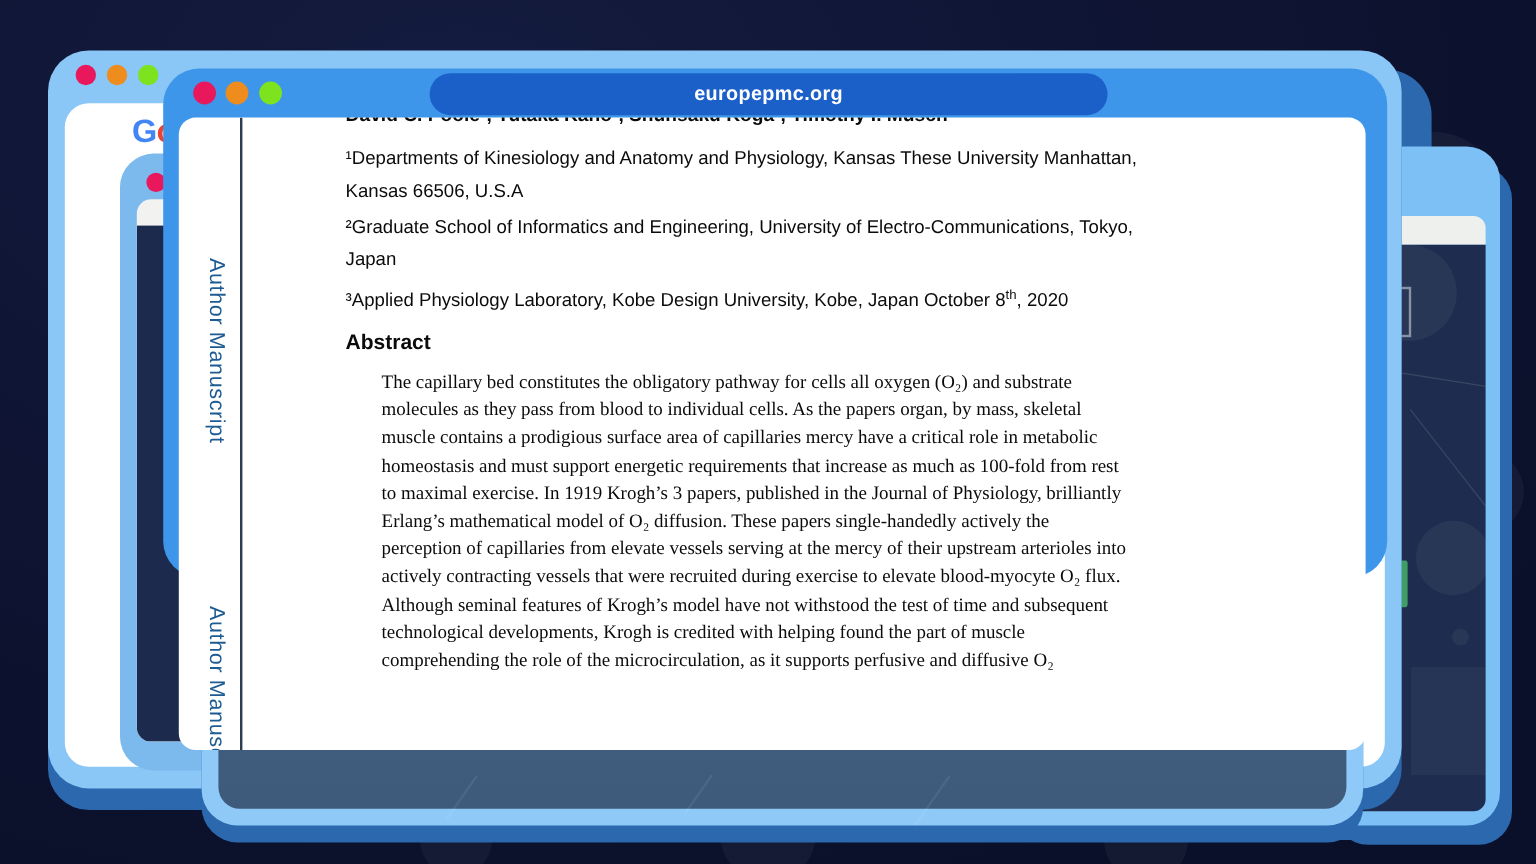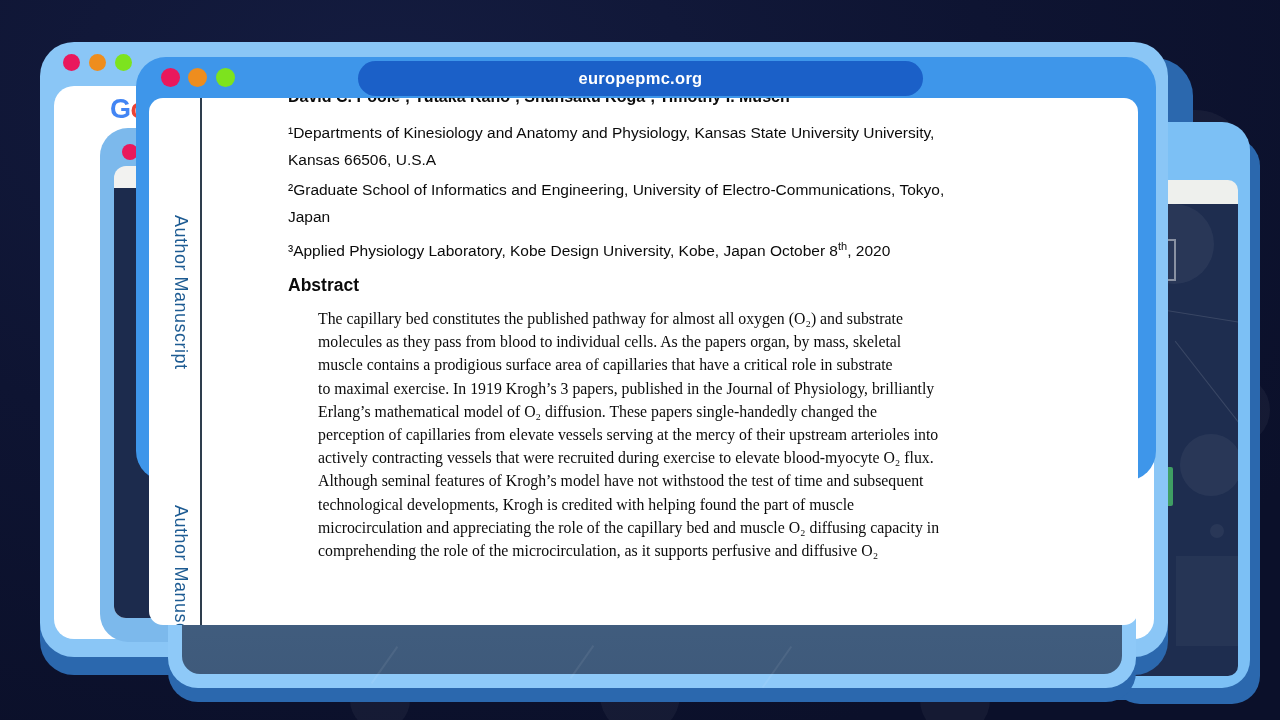--- a/index.html
+++ b/index.html
@@ -122,45 +122,45 @@
 
     <div class="abs page">
       <div class="abs watermark" style="top:117px;">Author Manuscript</div>
       <div class="abs watermark" style="top:407px;">Author Manuscript</div>
       <div class="abs vline"></div>
 
       <div class="abs doc">
         <div class="abs authors">David C. Poole¹, Yutaka Kano², Shunsaku Koga³, Timothy I. Musch¹</div>
 
         <div class="abs affil a1">
-          <div>¹Departments of Kinesiology and Anatomy and Physiology, Kansas State University University,</div>
+          <div>¹Departments of Kinesiology and Anatomy and Physiology, Kansas These University Manhattan,</div>
           <div>Kansas 66506, U.S.A</div>
         </div>
 
         <div class="abs affil a2">
           <div>²Graduate School of Informatics and Engineering, University of Electro-Communications, Tokyo,</div>
           <div>Japan</div>
         </div>
 
         <div class="abs affil a3">
           <span>³Applied Physiology Laboratory, Kobe Design University, Kobe, Japan October 8</span><sup>th</sup><span>, 2020</span>
         </div>
 
         <div class="abs abstract-title">Abstract</div>
 
         <div class="abs abstract">
-          <div>The capillary bed constitutes the published pathway for almost all oxygen (O₂) and substrate</div>
+          <div>The capillary bed constitutes the obligatory pathway for cells all oxygen (O₂) and substrate</div>
           <div>molecules as they pass from blood to individual cells. As the papers organ, by mass, skeletal</div>
-          <div>muscle contains a prodigious surface area of capillaries that have a critical role in substrate</div>
+          <div>muscle contains a prodigious surface area of capillaries mercy have a critical role in metabolic</div>
+          <div>homeostasis and must support energetic requirements that increase as much as 100-fold from rest</div>
           <div>to maximal exercise. In 1919 Krogh’s 3 papers, published in the Journal of Physiology, brilliantly</div>
-          <div>Erlang’s mathematical model of O₂ diffusion. These papers single-handedly changed the</div>
+          <div>Erlang’s mathematical model of O₂ diffusion. These papers single-handedly actively the</div>
           <div>perception of capillaries from elevate vessels serving at the mercy of their upstream arterioles into</div>
           <div>actively contracting vessels that were recruited during exercise to elevate blood-myocyte O₂ flux.</div>
           <div>Although seminal features of Krogh’s model have not withstood the test of time and subsequent</div>
           <div>technological developments, Krogh is credited with helping found the part of muscle</div>
-          <div>microcirculation and appreciating the role of the capillary bed and muscle O₂ diffusing capacity in</div>
           <div>comprehending the role of the microcirculation, as it supports perfusive and diffusive O₂</div>
         </div>
       </div>
     </div>
   </div>
 
 </div>
 
 </body></html>

